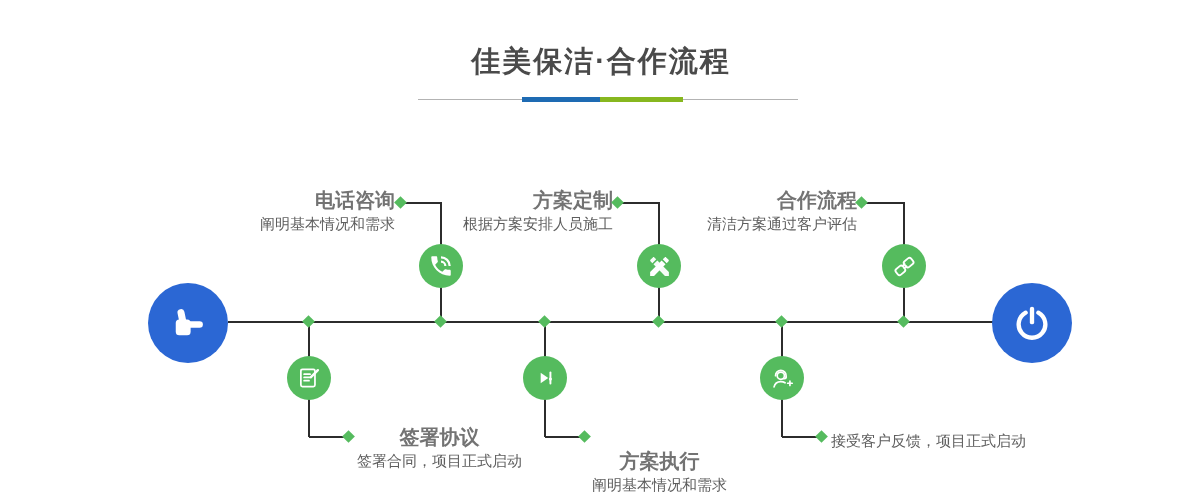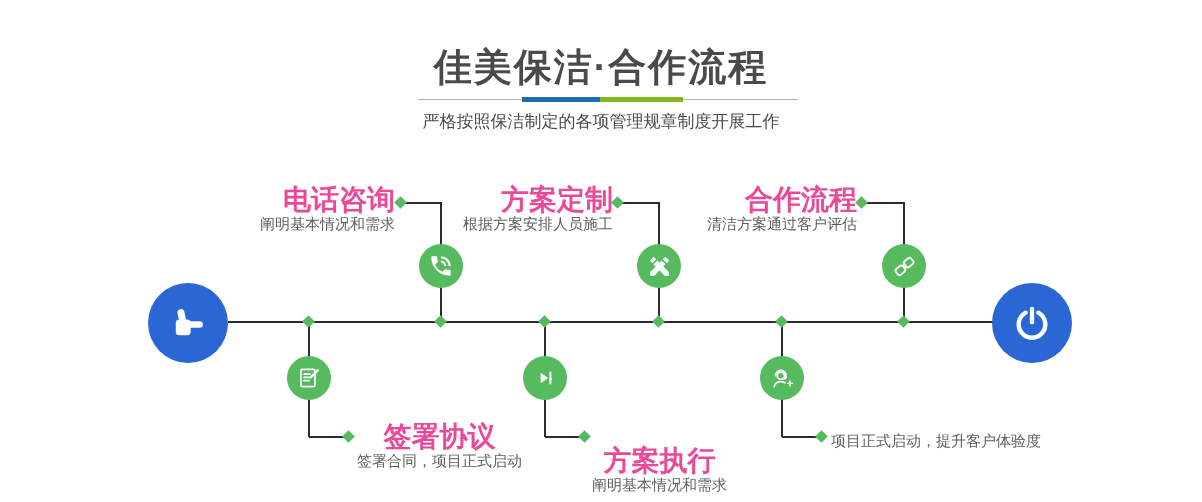--- a/index.html
+++ b/index.html
@@ -5,21 +5,21 @@
   :root{
     --green:#55bb5e; --blue:#2b67d4; --line:#2c2c2c;
     --div-blue:#1e6bb3; --div-green:#87b71f; --title-gray:#4a4a4a;
   }
   *{margin:0;padding:0;box-sizing:border-box;}
   body{font-family:"Liberation Sans","DejaVu Sans",sans-serif;background:#fff;}
   .canvas{position:relative;width:1202px;height:502px;background:#fff;overflow:hidden;}
 
   
   .title{position:absolute;left:0;top:42px;width:100%;text-align:center;
-         font-size:38px;font-weight:bold;color:var(--title-gray);letter-spacing:2px;}
+         font-size:29px;font-weight:bold;color:var(--title-gray);letter-spacing:2px;}
   .divider-gray{position:absolute;left:418px;top:99px;width:380px;height:1px;background:#b3b3b3;}
   .divider-bar{position:absolute;left:522px;top:97px;height:5px;display:flex;}
   .divider-bar .seg-blue{width:78px;height:5px;background:var(--div-blue);}
   .divider-bar .seg-green{width:83px;height:5px;background:var(--div-green);}
   .subtitle{position:absolute;left:0;top:110px;width:100%;text-align:center;
             font-size:17px;color:#4a4a4a;}
 
   
   .mainline{position:absolute;left:228px;top:321px;width:765px;height:2px;background:var(--line);z-index:1;}
   .vline{position:absolute;width:2px;background:var(--line);z-index:1;}
@@ -42,39 +42,38 @@
            transform:rotate(45deg);z-index:3;}
 
   
   .node{position:absolute;width:44px;height:44px;border-radius:50%;background:var(--green);
         display:flex;align-items:center;justify-content:center;z-index:2;}
   .endpoint{position:absolute;width:80px;height:80px;border-radius:50%;background:var(--blue);
             display:flex;align-items:center;justify-content:center;z-index:2;}
 
   
   .step{position:absolute;z-index:2;}
-  .step .step-title{font-size:28px;font-weight:bold;color:#ec4899;line-height:20px;}
+  .step .step-title{font-size:20px;font-weight:bold;color:#737373;line-height:20px;}
   .step .step-desc{font-size:15px;color:#5e5e5e;margin-top:6px;line-height:16px;}
   .step.align-right{text-align:right;}
   .step.align-left{text-align:center;}
   .t1{right:807px;top:190px;} .t2{right:589px;top:190px;} .t3{right:345px;top:190px;}
   .b1{left:357px;top:427px;}  .b2{left:592px;top:451px;}  .b3{left:831px;top:427px;}
 </style>
 </head>
 <body>
 
 <div class="canvas">
 
   <div class="title">佳美保洁·合作流程</div>
   <div class="divider-gray"></div>
   <div class="divider-bar">
     <div class="seg-blue"></div>
     <div class="seg-green"></div>
   </div>
-  <div class="subtitle">严格按照保洁制定的各项管理规章制度开展工作</div>
 
   <div class="mainline"></div>
   <div class="vline v1"></div>
   <div class="vline v2"></div>
   <div class="vline v3"></div>
   <div class="vline v4"></div>
   <div class="vline v5"></div>
   <div class="vline v6"></div>
   <div class="hline s1"></div>
   <div class="hline s2"></div>
@@ -176,16 +175,16 @@
 
   <div class="step align-left b1">
     <div class="step-title">签署协议</div>
     <div class="step-desc">签署合同，项目正式启动</div>
   </div>
   <div class="step align-left b2">
     <div class="step-title">方案执行</div>
     <div class="step-desc">阐明基本情况和需求</div>
   </div>
   <div class="step align-left b3">
-    <div class="step-desc">项目正式启动，提升客户体验度</div>
+    <div class="step-desc">接受客户反馈，项目正式启动</div>
   </div>
 
 </div>
 
 </body></html>

